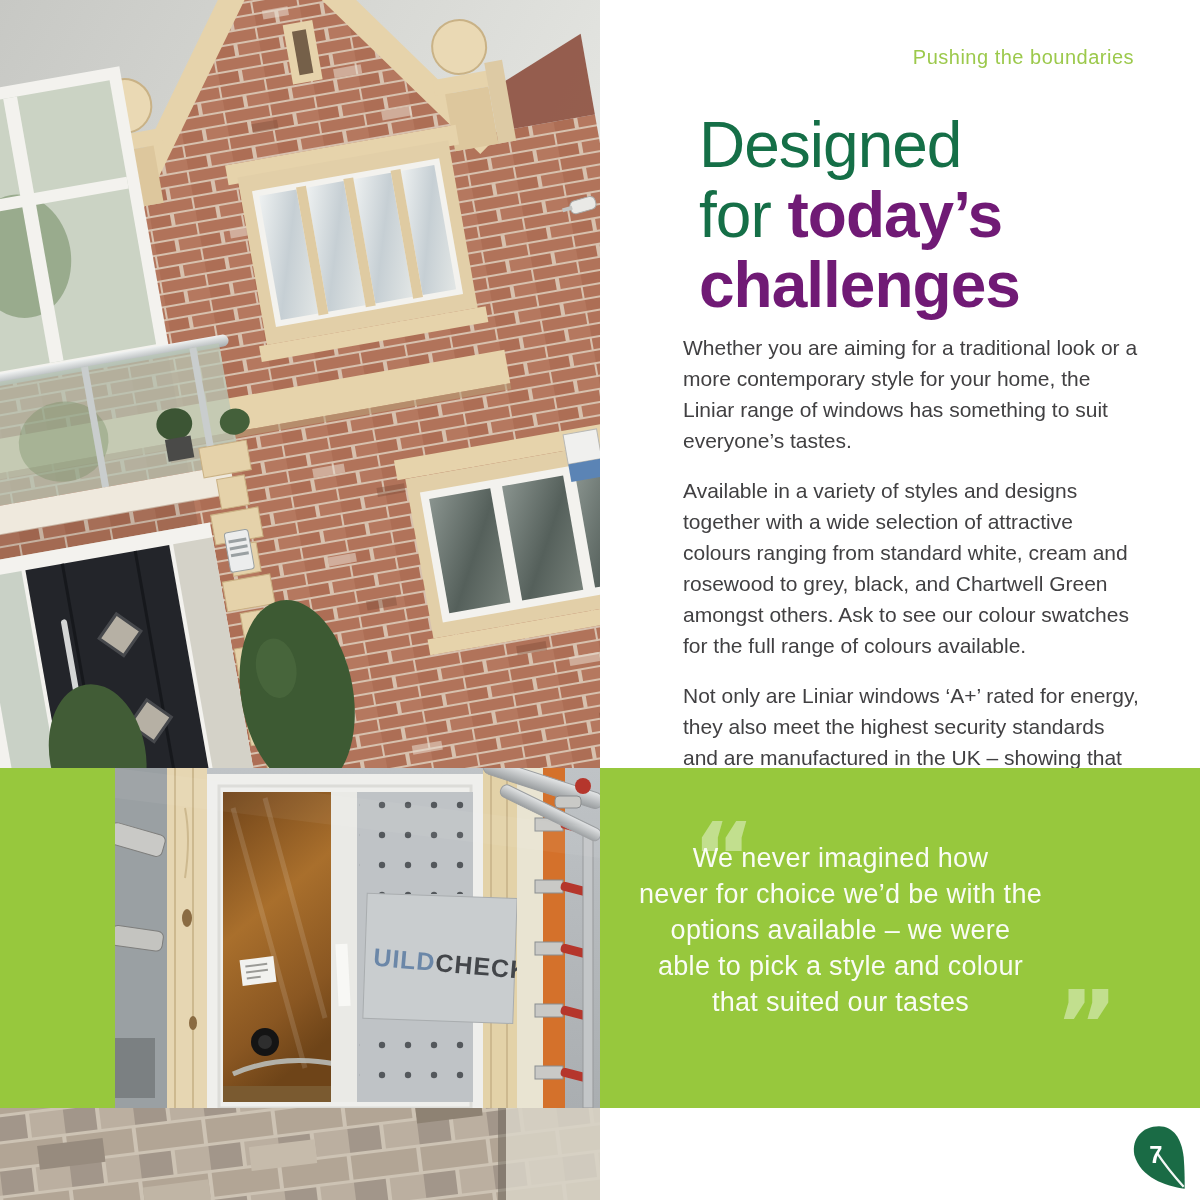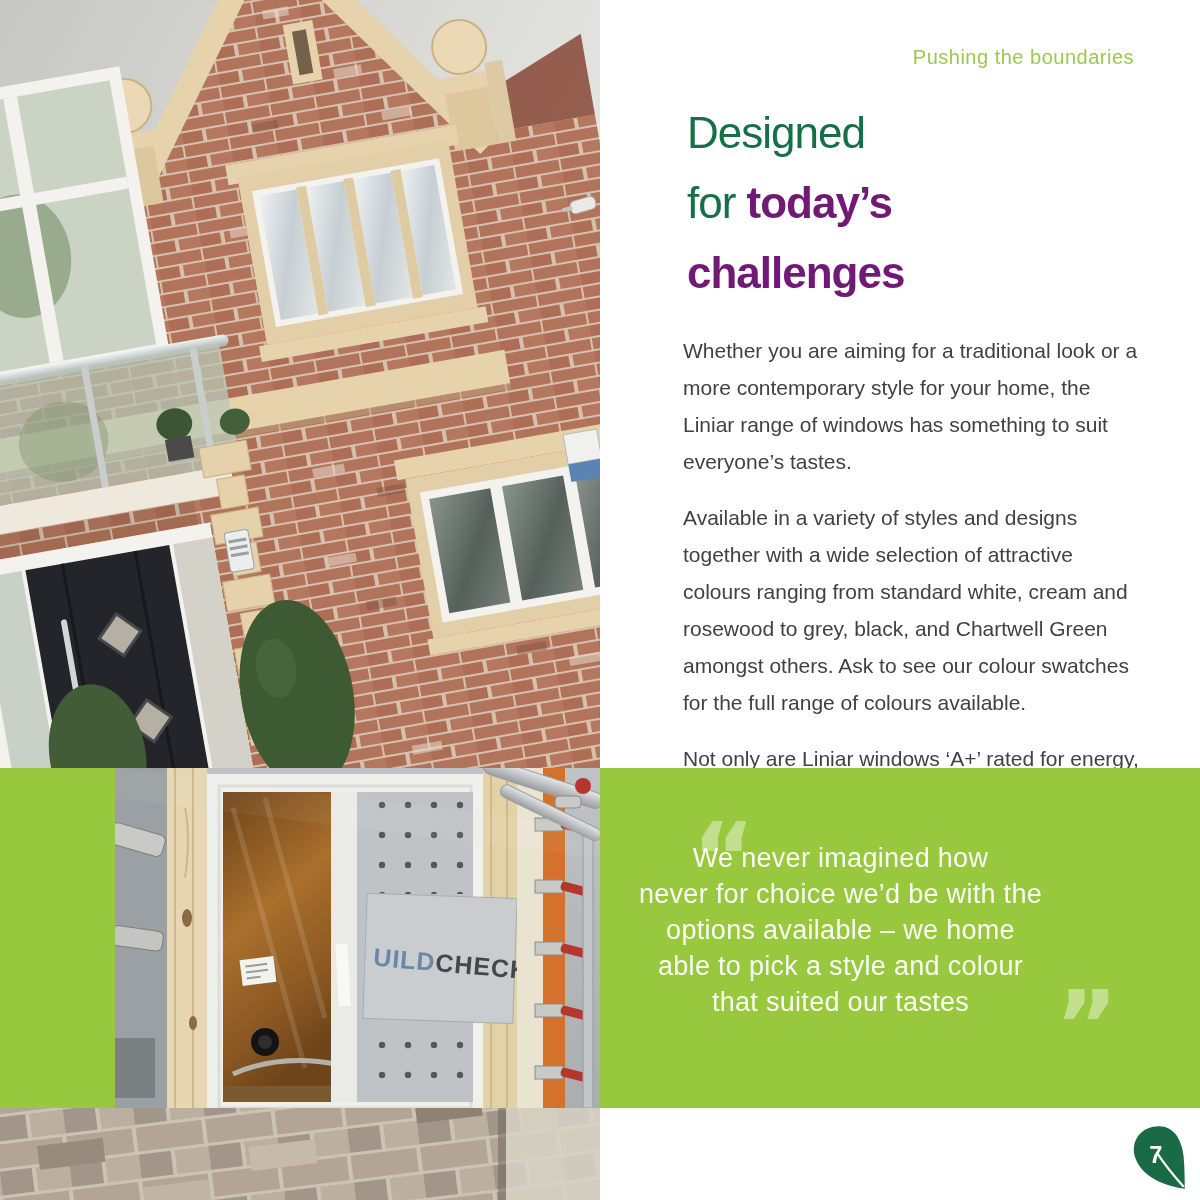--- a/index.html
+++ b/index.html
@@ -7,25 +7,25 @@
         font-family:"Liberation Sans",sans-serif;}
 
   
   .photo-house{position:absolute;left:0;top:0;width:600px;height:768px;overflow:hidden;}
   .photo-inset{position:absolute;left:115px;top:768px;width:485px;height:340px;overflow:hidden;}
   .photo-paving{position:absolute;left:0;top:1108px;width:600px;height:92px;overflow:hidden;}
 
   
   .content{position:absolute;left:600px;top:0;width:600px;height:768px;background:#ffffff;}
   .tagline{position:absolute;top:46px;right:66px;font-size:20px;color:#9cc94c;letter-spacing:.5px;}
-  .heading{position:absolute;left:83px;top:94px;font-size:44px;line-height:70px;letter-spacing:-1px;margin:4px;font-weight:400;}
+  .heading{position:absolute;left:83px;top:94px;font-size:64px;line-height:70px;letter-spacing:-1px;margin:16px;font-weight:400;}
   .hl{display:block;}
   .thin{color:#156f47;font-weight:300;}
   .accent{color:#701a75;font-weight:bold;}
-  .paras{position:absolute;left:83px;top:332px;width:458px;color:#414042;font-size:21px;line-height:37px;}
+  .paras{position:absolute;left:83px;top:332px;width:458px;color:#414042;font-size:21px;line-height:31px;}
   .paras p{margin:0 0 19px 0;}
 
   
   .band{position:absolute;left:0;top:768px;width:1200px;height:340px;background:#97c83d;}
   .quote{position:absolute;left:600px;top:0;width:600px;height:340px;color:rgba(255,255,255,.95);}
   .qlines{position:absolute;left:0;top:72px;width:481px;font-size:27px;line-height:36px;font-weight:300;letter-spacing:.3px;}
   .qline{text-align:center;}
   .qmark{position:absolute;font-family:"DejaVu Sans",sans-serif;font-weight:bold;font-size:96px;line-height:1;
          color:rgba(255,255,255,.42);}
   .qmark.open{left:92px;top:42px;}
@@ -254,21 +254,21 @@
       </div>
   </div>
 
   <div class="band">
     <div class="quote">
       <span class="qmark open">“</span>
       <div class="qlines">
 
       <div class="qline">We never imagined how</div>
           <div class="qline">never for choice we’d be with the</div>
-          <div class="qline">options available – we home</div>
+          <div class="qline">options available – we were</div>
           <div class="qline">able to pick a style and colour</div>
           <div class="qline">that suited our tastes</div>
         </div>
       <span class="qmark close">”</span>
     </div>
   </div>
 
   <div class="photo-inset">
     <svg width="485" height="340" viewBox="0 0 485 340">
       <defs>

